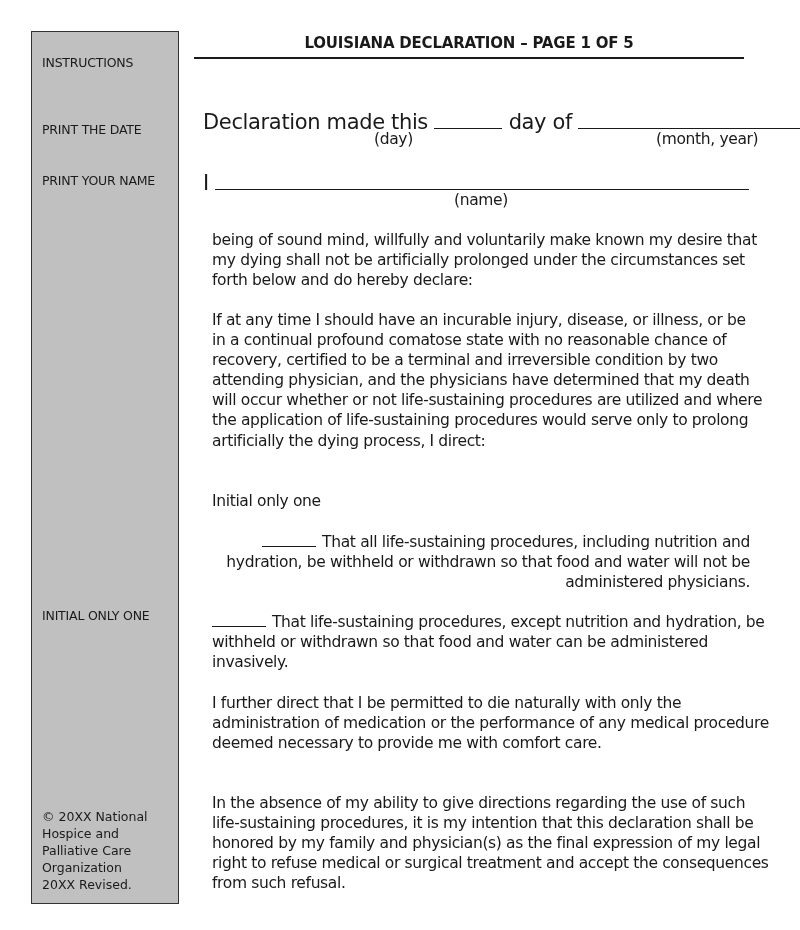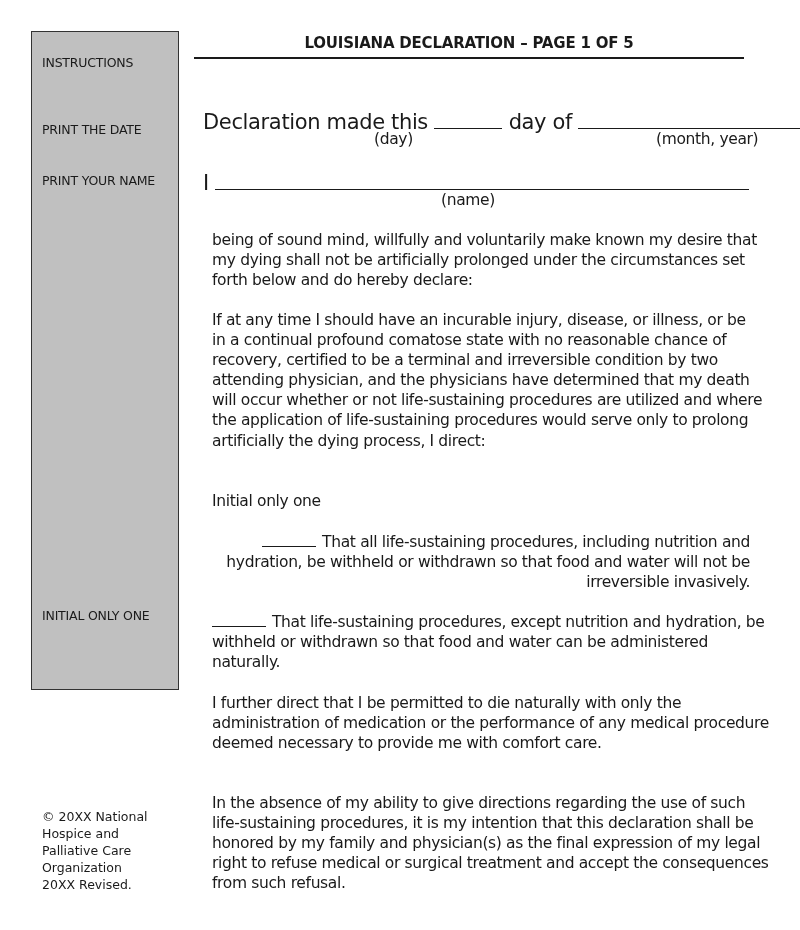--- a/index.html
+++ b/index.html
@@ -1,18 +1,18 @@
 <!DOCTYPE html>
 <html><head>
 <meta charset="utf-8">
 <style>
   html, body { margin:0; padding:0; background:#ffffff; }
   body { width:800px; height:930px; position:relative; overflow:hidden;
          font-family:"DejaVu Sans", sans-serif; color:#1a1a1a; }
-  .sidebar { position:absolute; left:31px; top:31px; width:148px; height:659px;
+  .sidebar { position:absolute; left:31px; top:31px; width:148px; height:873px;
              background:#c0c0c0; border:1px solid #333; box-sizing:border-box; }
   .side-label { position:absolute; left:10px; font-size:12.5px; letter-spacing:-0.2px; color:#1a1a1a; }
   .side-copy { position:absolute; left:10px; top:776px; font-size:12.5px; line-height:17px; width:130px; }
   .side-copy div { white-space:nowrap; }
   .title { position:absolute; left:194px; width:550px; top:34px; text-align:center;
            font-weight:bold; font-size:15px; letter-spacing:-0.2px; }
   .title-rule { position:absolute; left:194px; width:550px; top:57px; height:0; border-top:2px solid #1a1a1a; }
   .line { position:absolute; left:203px; font-size:21px; white-space:nowrap; letter-spacing:-0.35px; }
   .blank { display:inline-block; border-bottom:1px solid #1a1a1a; height:12px; vertical-align:baseline; }
   .caption { position:absolute; font-size:15.5px; letter-spacing:-0.35px; }
@@ -45,21 +45,21 @@
   <span>day of</span>
   <span class="blank" style="width:252px;"></span><span>.</span>
 </div>
 <div class="caption" style="left:374px; top:130px;">(day)</div>
 <div class="caption" style="left:640px; top:130px;margin-left:16px;">(month, year)</div>
 
 <div class="line" style="top:171px;">
   <span>I</span>
   <span class="blank" style="width:534px;"></span>
 </div>
-<div class="caption" style="left:441px; top:191px;text-align:center;">(name)</div>
+<div class="caption" style="left:454px; top:191px;text-align:center;">(name)</div>
 
 <div class="para" style="top:230px;">
   <div>being of sound mind, willfully and voluntarily make known my desire that</div>
   <div>my dying shall not be artificially prolonged under the circumstances set</div>
   <div>forth below and do hereby declare:</div>
 </div>
 
 <div class="para" style="top:310px;">
   <div>If at any time I should have an incurable injury, disease, or illness, or be</div>
   <div>in a continual profound comatose state with no reasonable chance of</div>
@@ -70,27 +70,27 @@
   <div>artificially the dying process, I direct:</div>
 </div>
 
 <div class="para" style="top:491px;">
   <div>Initial only one</div>
 </div>
 
 <div class="para" style="top:532px;text-align:right;">
   <div><span class="blank" style="width:54px; margin-right:6px;"></span><span>That all life-sustaining procedures, including nutrition and</span></div>
   <div>hydration, be withheld or withdrawn so that food and water will not be</div>
-  <div>irreversible invasively.</div>
+  <div>administered physicians.</div>
 </div>
 
 <div class="para" style="top:612px;">
   <div><span class="blank" style="width:54px; margin-right:6px;"></span><span>That life-sustaining procedures, except nutrition and hydration, be</span></div>
   <div>withheld or withdrawn so that food and water can be administered</div>
-  <div>naturally.</div>
+  <div>invasively.</div>
 </div>
 
 <div class="para" style="top:693px;">
   <div>I further direct that I be permitted to die naturally with only the</div>
   <div>administration of medication or the performance of any medical procedure</div>
   <div>deemed necessary to provide me with comfort care.</div>
 </div>
 
 <div class="para" style="top:793px;">
   <div>In the absence of my ability to give directions regarding the use of such</div>

